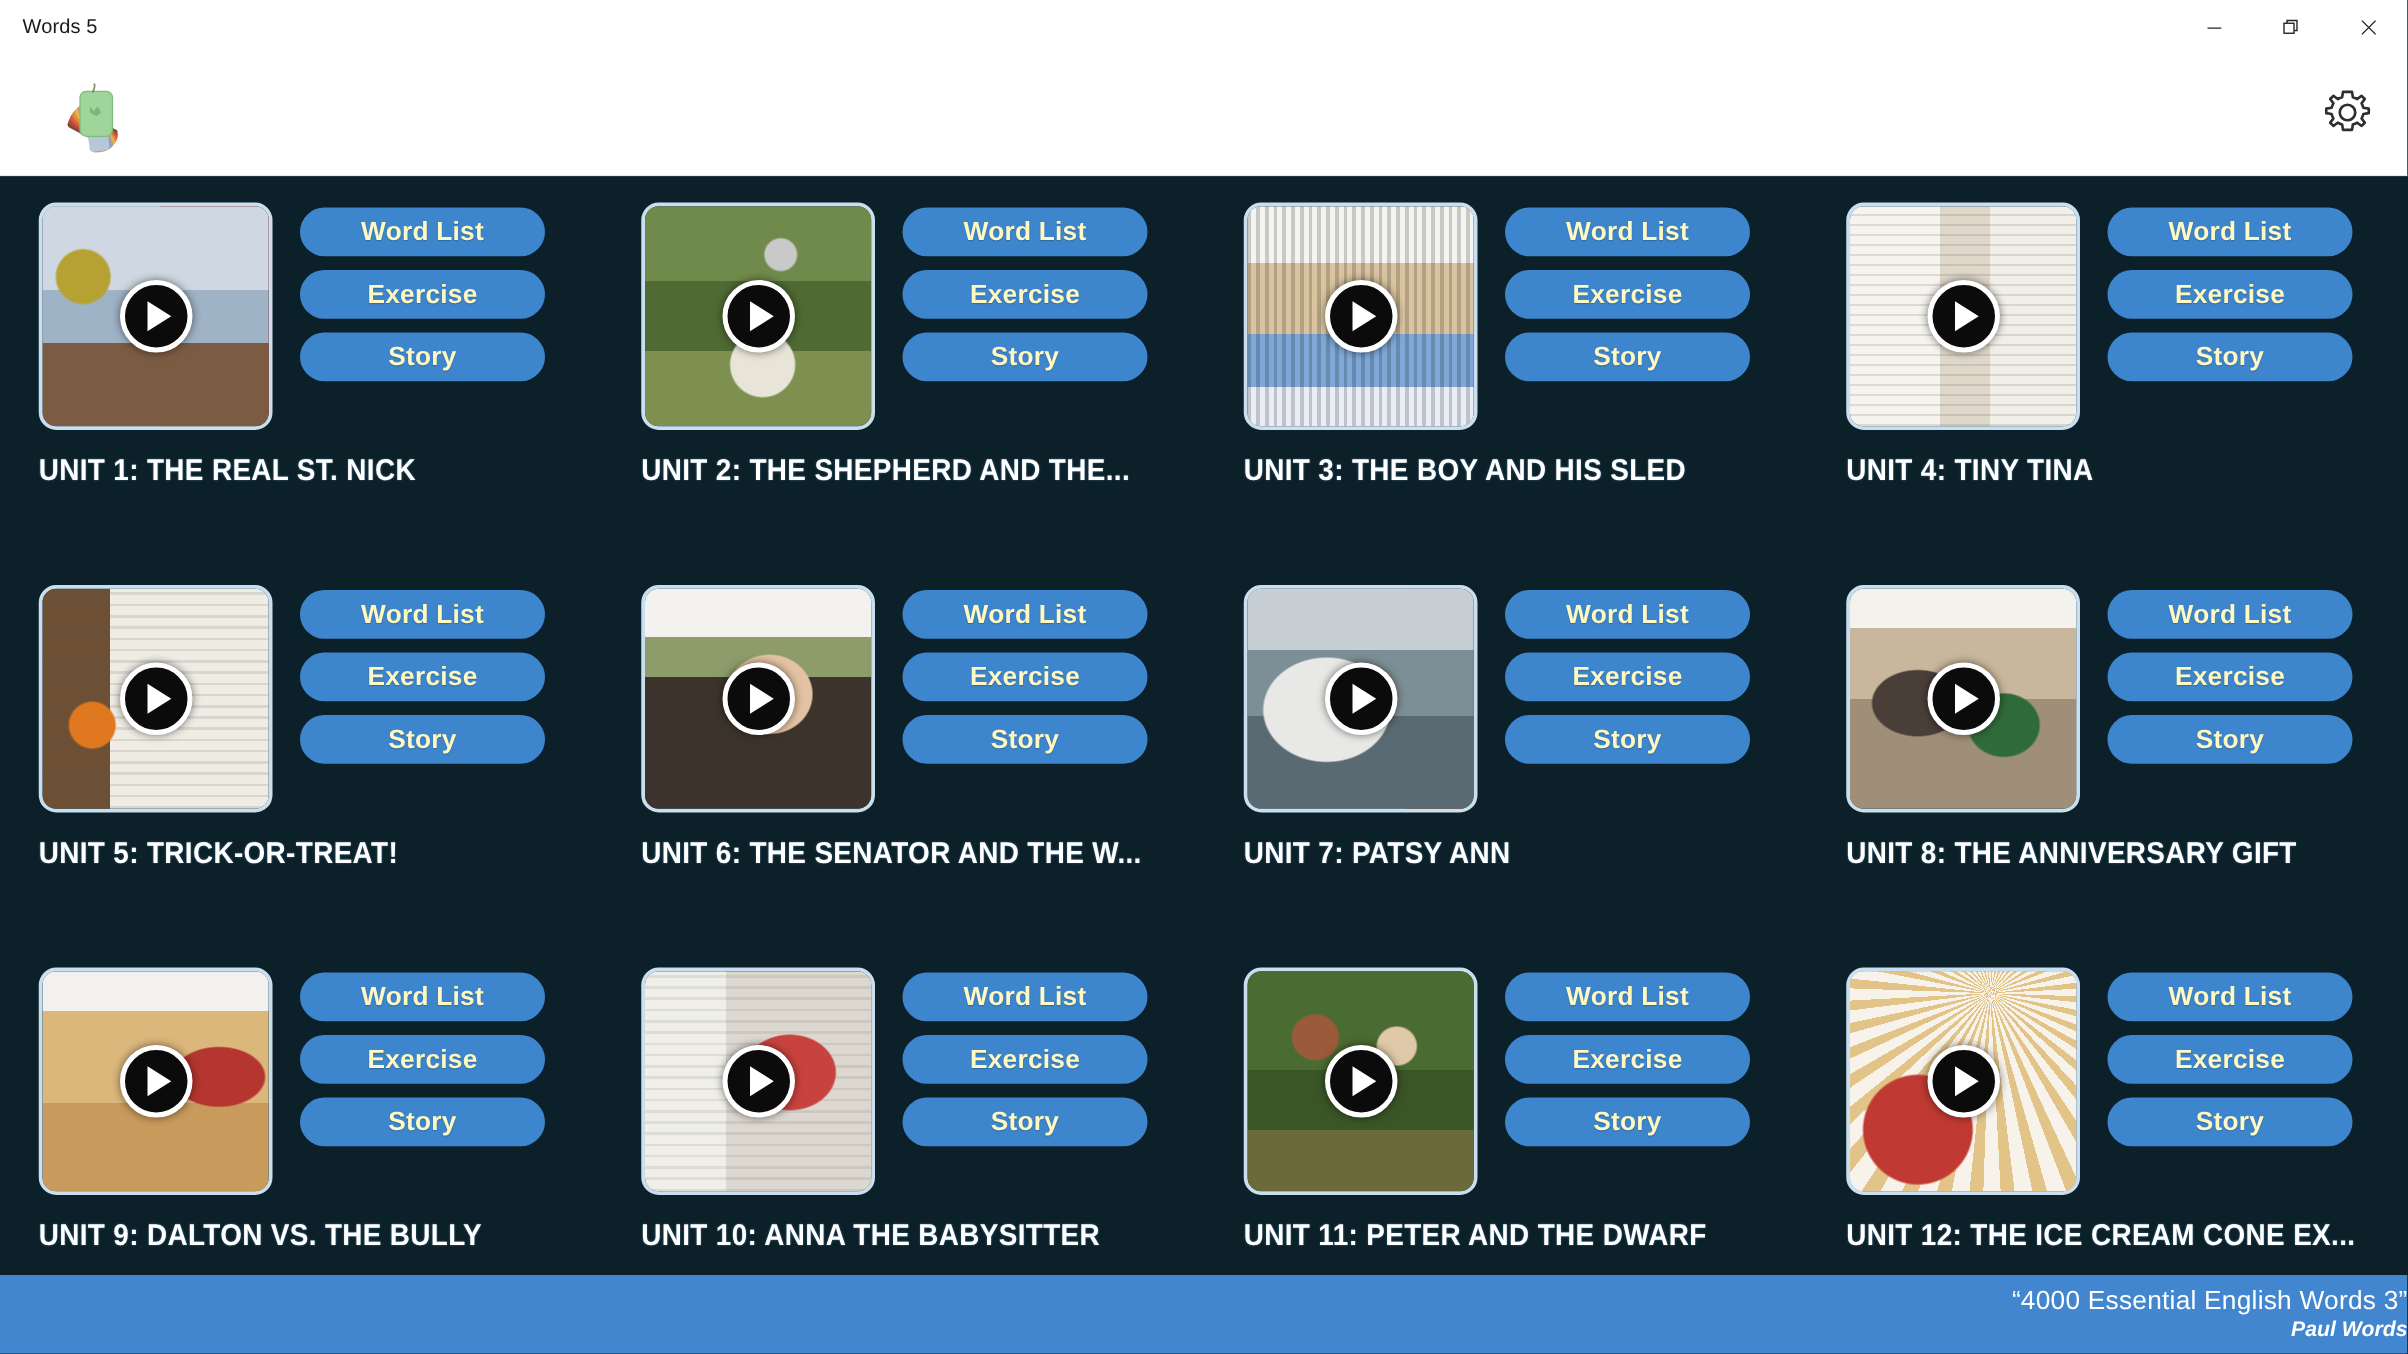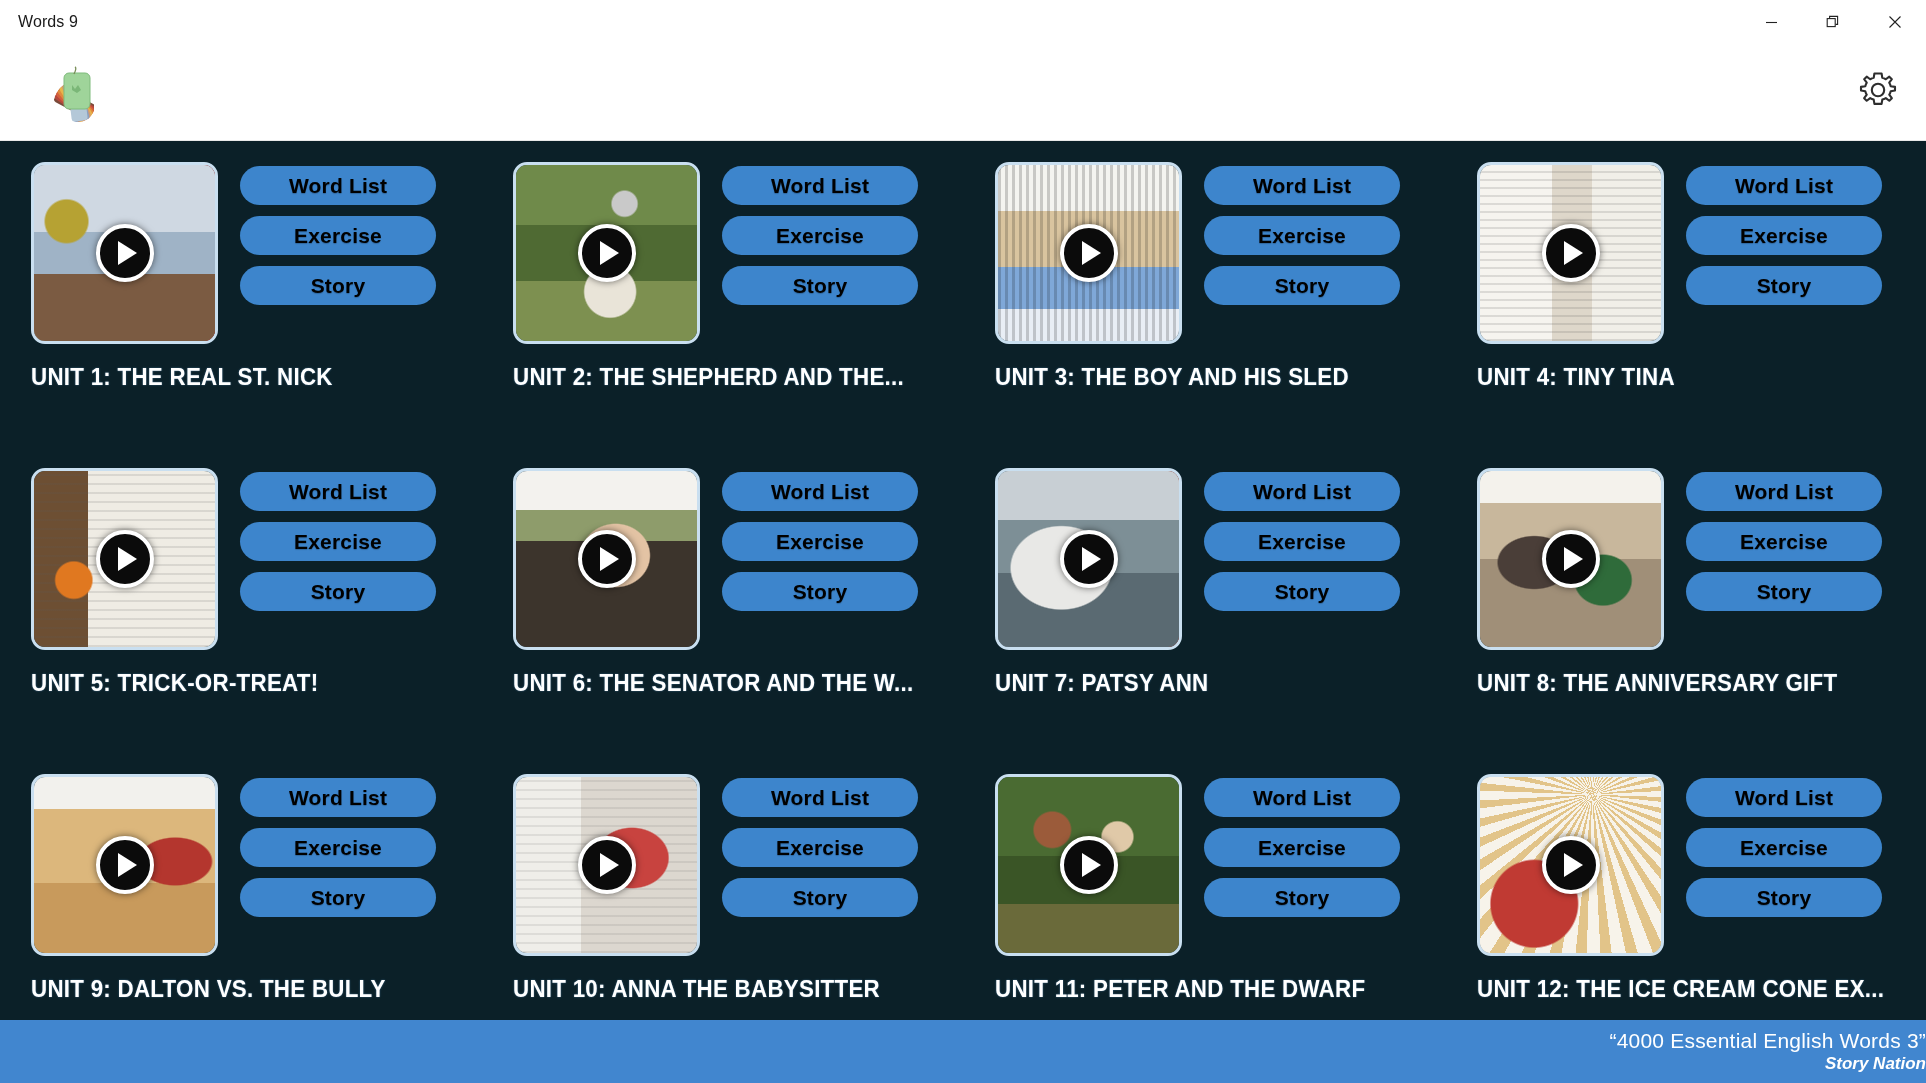--- a/index.html
+++ b/index.html
@@ -132,21 +132,21 @@
     display: flex;
     flex-direction: column;
     gap: 11px;
     padding-top: 4px;
   }
   .pill {
     width: 196px;
     height: 39px;
     border-radius: 22px;
     background: #3d85cc;
-    color: #000000;
+    color: #fef9c3;
     border: none;
     font-family: "Liberation Sans", sans-serif;
     font-size: 21px;
     font-weight: bold;
     letter-spacing: .2px;
     cursor: pointer;
     display: flex;
     align-items: center;
     justify-content: center;
     text-shadow: 0 1px 1px rgba(0,0,0,.22);
@@ -182,21 +182,21 @@
   .footer-author {
     font-size: 17px;
     font-style: italic;
     font-weight: bold;
   }
 </style>
 </head>
 <body>
 
 <div class="titlebar">
-  <div class="titlebar-text">Words 9</div>
+  <div class="titlebar-text">Words 5</div>
   <div class="win-controls">
     <button class="win-btn">
       <span>
         <svg width="13" height="13" viewBox="0 0 13 13">
             <path d="M1 6.5 H12" stroke="#222" stroke-width="1.1" fill="none"></path>
           </svg>
       </span>
     </button>
     <button class="win-btn">
       <span>
@@ -475,14 +475,14 @@
         </div>
       </div>
       <div class="unit-title">UNIT 12: THE ICE CREAM CONE EX...</div>
     </div>
 
   </div>
 </div>
 
 <div class="footer">
   <div class="footer-title">“4000 Essential English Words 3”</div>
-  <div class="footer-author">Story Nation</div>
+  <div class="footer-author">Paul Words</div>
 </div>
 
 </body></html>

